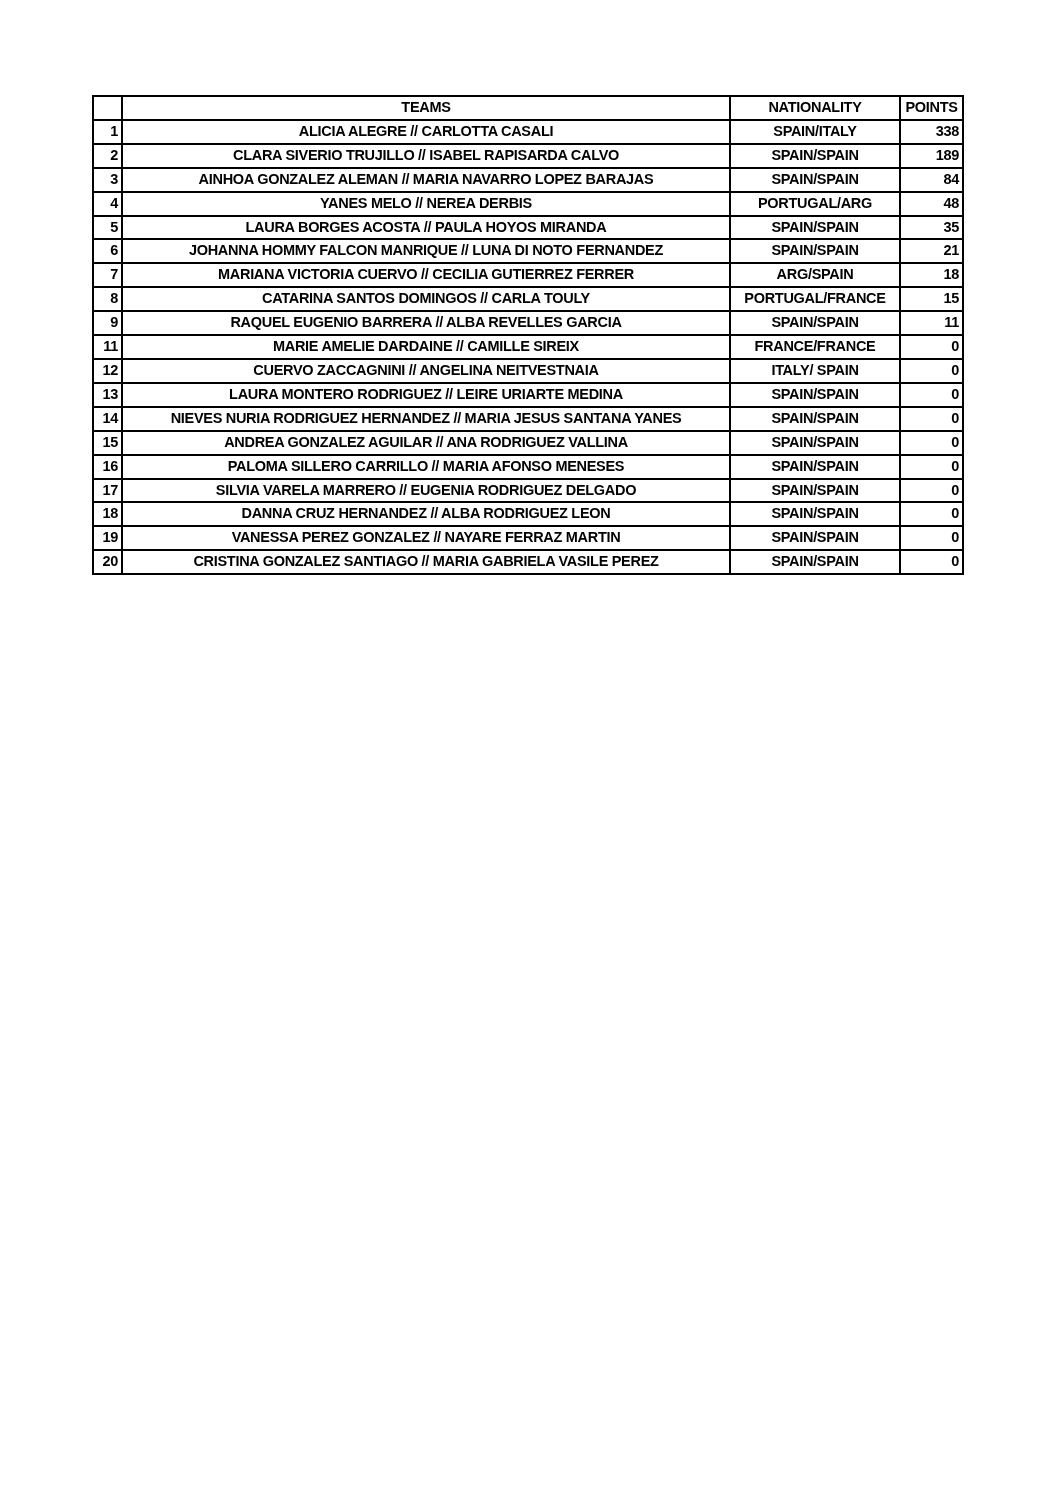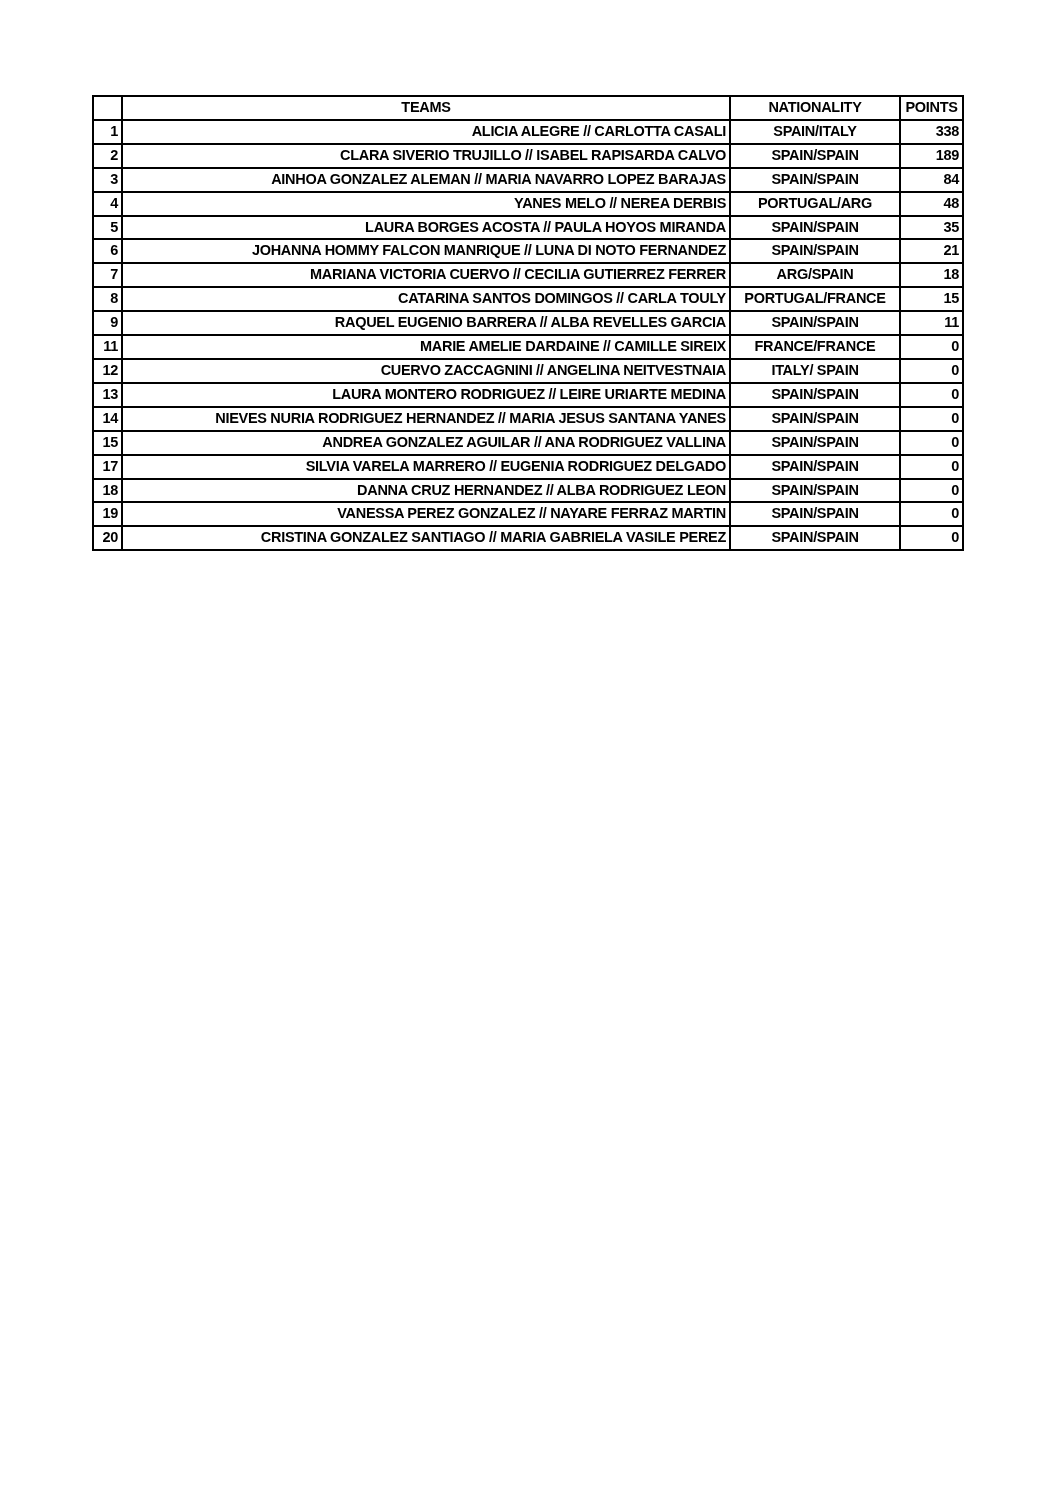--- a/index.html
+++ b/index.html
@@ -44,21 +44,21 @@
     box-sizing: content-box;
   }
   th.cell-rank, th.cell-teams, th.cell-nat, th.cell-points {
     text-align: center;
   }
   td.cell-rank {
     text-align: right;
     padding-right: 4px;
   }
   td.cell-teams {
-    text-align: right;
+    text-align: center;
     padding-left: 4px;
   }
   td.cell-nat {
     text-align: center;
     padding-left: 4px;
     margin-left: 20px;
   }
   td.cell-points {
     text-align: right;
     padding-right: 5px;
@@ -162,20 +162,26 @@
           <td class="cell-nat">SPAIN/SPAIN</td>
           <td class="cell-points">0</td>
         </tr>
         <tr>
           <td class="cell-rank">15</td>
           <td class="cell-teams">ANDREA GONZALEZ AGUILAR // ANA RODRIGUEZ VALLINA</td>
           <td class="cell-nat">SPAIN/SPAIN</td>
           <td class="cell-points">0</td>
         </tr>
         <tr>
+          <td class="cell-rank">16</td>
+          <td class="cell-teams">PALOMA SILLERO CARRILLO // MARIA AFONSO MENESES</td>
+          <td class="cell-nat">SPAIN/SPAIN</td>
+          <td class="cell-points">0</td>
+        </tr>
+        <tr>
           <td class="cell-rank">17</td>
           <td class="cell-teams">SILVIA VARELA MARRERO // EUGENIA RODRIGUEZ DELGADO</td>
           <td class="cell-nat">SPAIN/SPAIN</td>
           <td class="cell-points">0</td>
         </tr>
         <tr>
           <td class="cell-rank">18</td>
           <td class="cell-teams">DANNA CRUZ HERNANDEZ // ALBA RODRIGUEZ LEON</td>
           <td class="cell-nat">SPAIN/SPAIN</td>
           <td class="cell-points">0</td>

